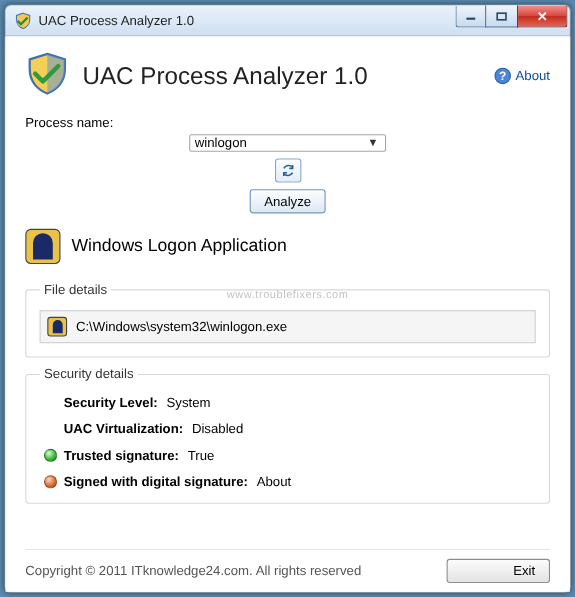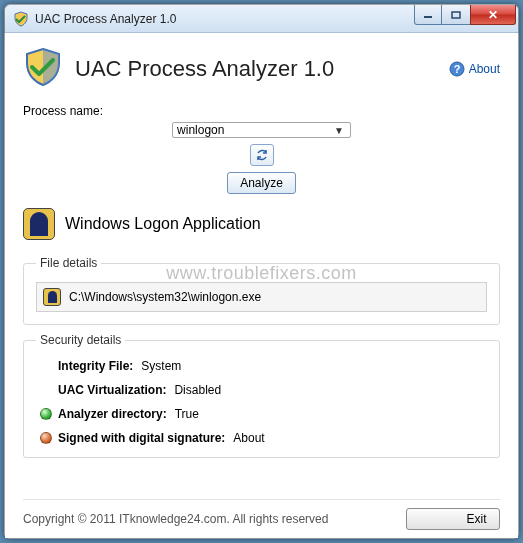--- a/index.html
+++ b/index.html
@@ -119,21 +119,21 @@
       border-top:1px solid #e4e4e4;
     }
     .footer .copy { color:#555; }
     .exit-btn {
       width:94px; height:22px; border:1px solid #8c8c8c; border-radius:3px;
       background:linear-gradient(#fcfcfc,#e3e3e3);
       cursor:pointer; font:inherit;padding-left:47px;
     }
     .watermark {
       position:absolute; top:258px; left:0; right:0; text-align:center;
-      color:rgba(120,120,120,0.45); font-size:18px; letter-spacing:0.5px;
+      color:rgba(120,120,120,0.45); font-size:10px; letter-spacing:0.5px;
       pointer-events:none;
     }
   </style>
 </head>
 <body>
 
 <div class="window">
   <div class="titlebar">
     <span class="title-icon">
       <svg width="16" height="16" viewBox="0 0 16 16">
@@ -206,30 +206,30 @@
         <div class="mini-icon">
             <div class="inner"></div>
           </div>
         <span>C:\Windows\system32\winlogon.exe</span>
       </div>
     </fieldset>
 
     <fieldset>
       <legend>Security details</legend>
       <div class="sec-row first" style="margin-left:22px;">
-        <b>Integrity File:</b>
+        <b>Security Level:</b>
         <span class="val">System</span>
       </div>
       <div class="sec-row" style="margin-left:22px;">
         <b>UAC Virtualization:</b>
         <span class="val">Disabled</span>
       </div>
       <div class="sec-row">
         <span class="dot green"></span>
-        <b>Analyzer directory:</b>
+        <b>Trusted signature:</b>
         <span class="val">True</span>
       </div>
       <div class="sec-row">
         <span class="dot red"></span>
         <b>Signed with digital signature:</b>
         <span class="val">About</span>
       </div>
     </fieldset>
 
     <div class="footer">

